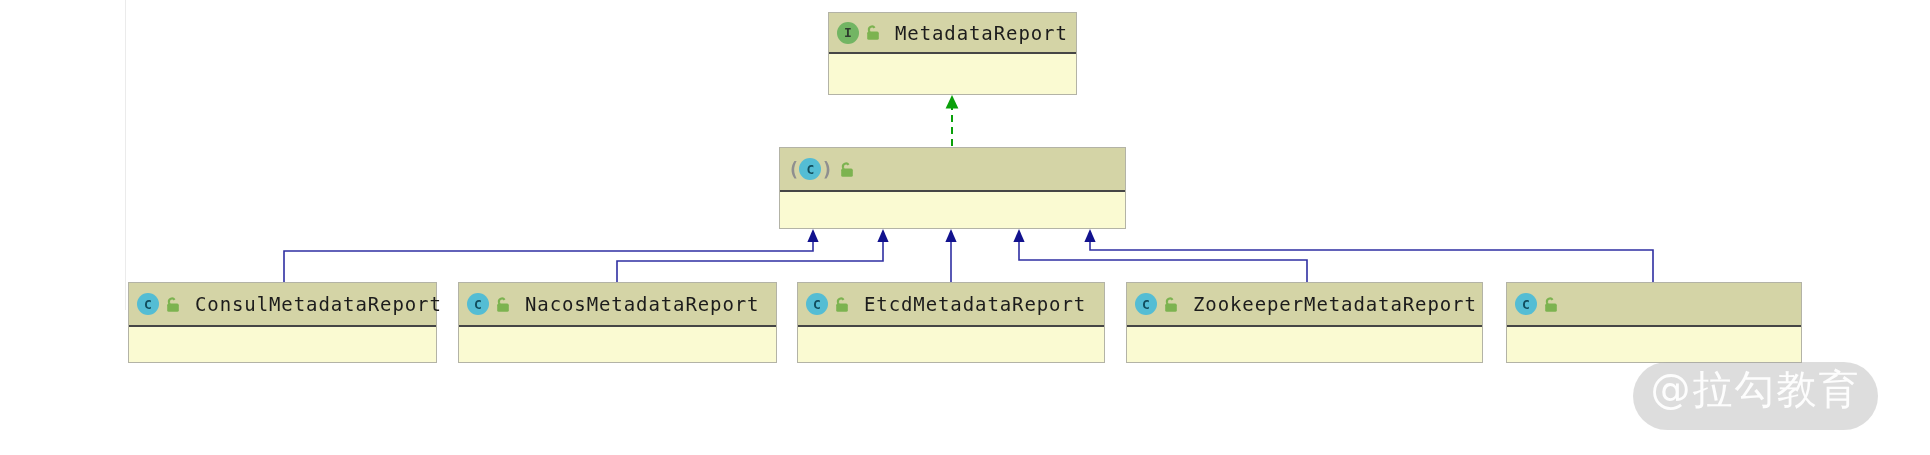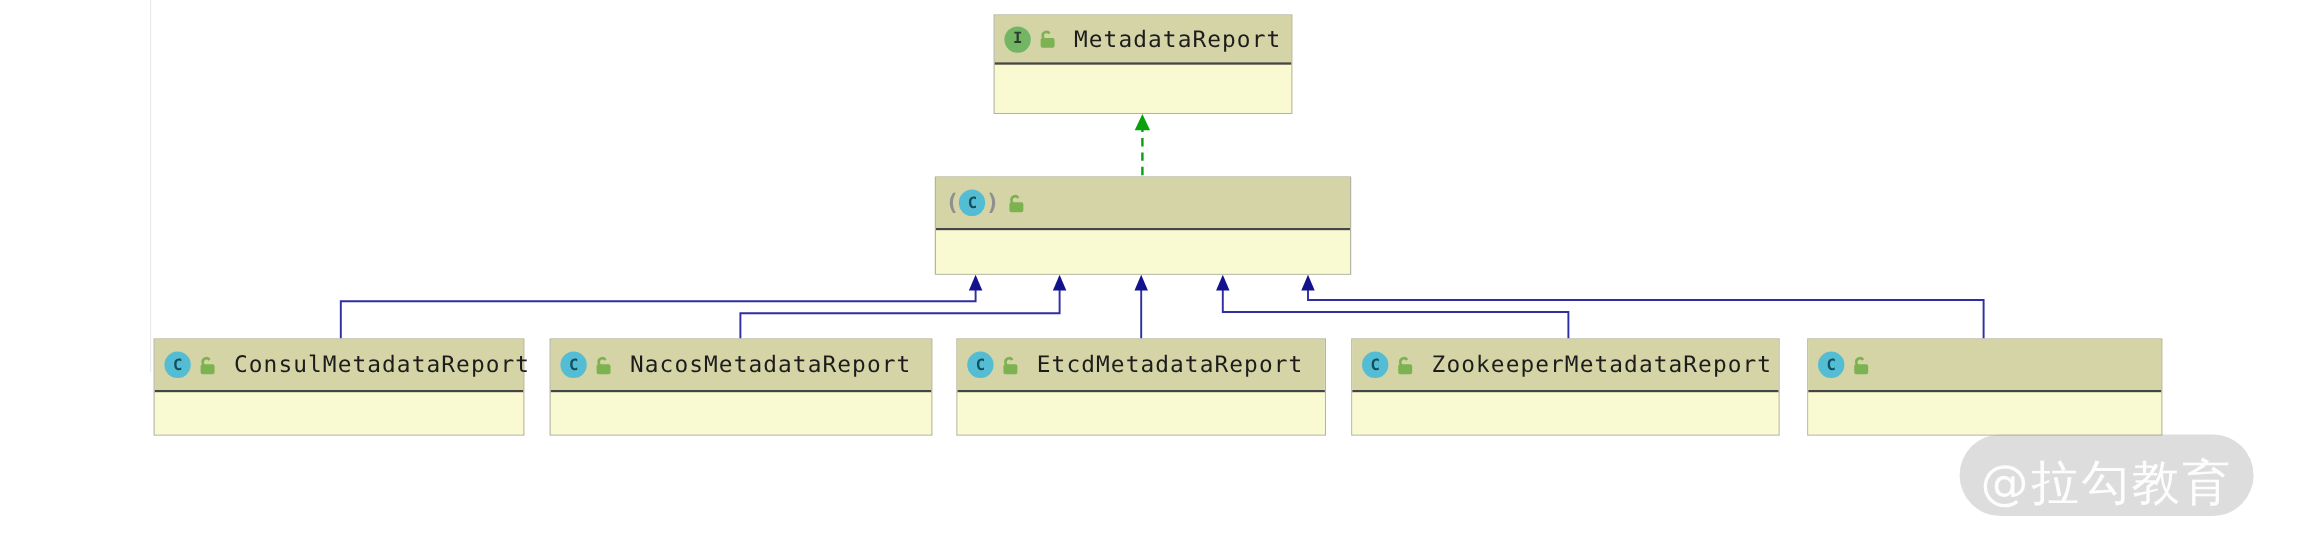--- a/index.html
+++ b/index.html
@@ -53,21 +53,21 @@
   .abstract-paren{
     color:#8f8f8f;font-size:19px;font-weight:bold;
     line-height:22px;flex:0 0 auto;
   }
   .lock-icon{display:inline-flex;margin-left:5px;flex:0 0 auto;}
 
   .watermark{
     position:absolute;left:1633px;top:362px;width:245px;height:68px;
     border-radius:34px;
     background:rgba(166,166,166,0.38);
-    display:flex;align-items:flex-end;justify-content:center;
+    display:flex;align-items:flex-start;justify-content:center;
     z-index:5;
   }
   .watermark-text{
     font-family:"DejaVu Sans","Liberation Sans",sans-serif;
     font-size:40px;color:rgba(255,255,255,0.92);
     letter-spacing:2px;user-select:none;
   }
 </style>
 </head>
 <body>

